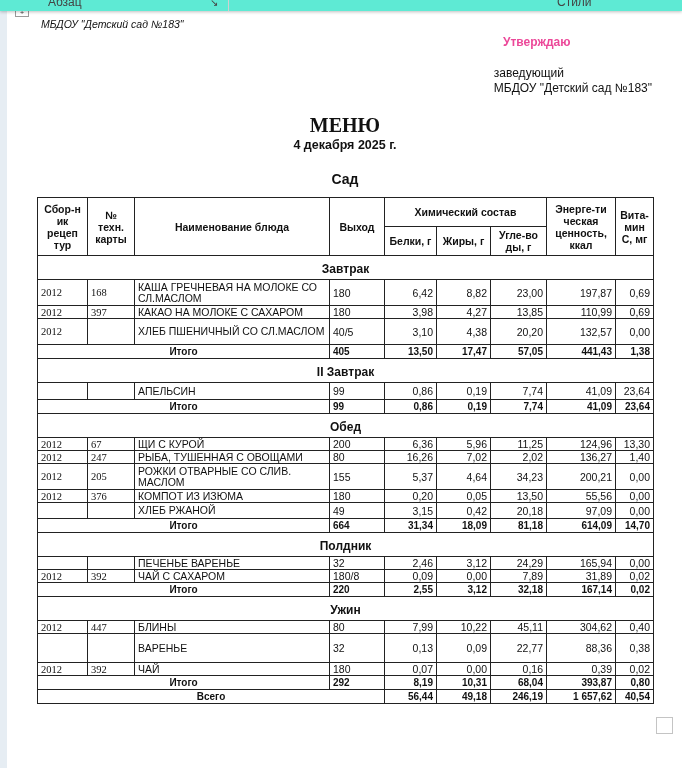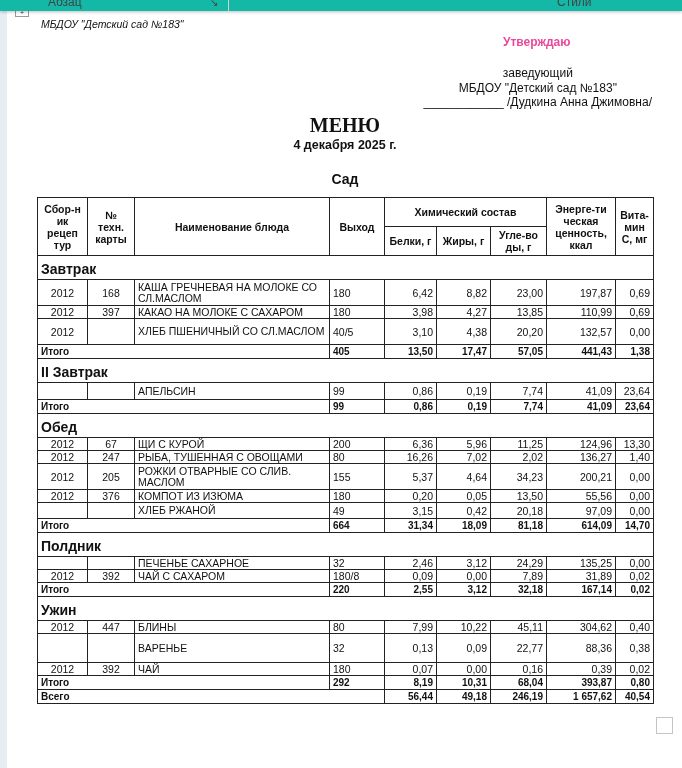--- a/index.html
+++ b/index.html
@@ -4,21 +4,21 @@
 <style>
   html, body { margin: 0; padding: 0; }
   body {
     width: 682px; height: 768px; overflow: hidden;
     background: #ffffff;
     font-family: "Liberation Sans", sans-serif;
     position: relative;
   }
   .ribbon {
     position: absolute; left: 0; top: 0; width: 682px; height: 11px;
-    background: #14b8a6;
+    background: #5eead4;
     box-shadow: 0 1px 3px rgba(0,0,0,0.25);
     z-index: 5; overflow: hidden;
   }
   .ribbon .grp { position: absolute; top: -5px; font-size: 12px; color: #444; }
   .ribbon .grp.paragraph { left: 48px; }
   .ribbon .grp.styles { left: 557px; }
   .ribbon .launcher { position: absolute; left: 210px; top: -3px; font-size: 10px; color: #444; }
   .ribbon .sep { position: absolute; left: 228px; top: 0; width: 1px; height: 11px; background: #d0d0d0; }
   .left-strip {
     position: absolute; left: 0; top: 11px; width: 7px; height: 757px;
@@ -27,44 +27,44 @@
   .anchor-box {
     position: absolute; left: 15px; top: 11px; width: 12px; height: 5px;
     border: 1px solid #9a9a9a; border-top: none; background: #fff;
     font-size: 7px; line-height: 4px; text-align: center; color: #333;
   }
   .org-italic {
     position: absolute; left: 41px; top: 18px;
     font-style: italic; font-size: 10.5px; color: #111;
   }
   .approve { position: absolute; left: 503px; top: 35px; font-weight: bold; font-size: 12px; color: #ec4899; }
-  .approve-lines { position: absolute; right: 30px; top: 66px; text-align: center; font-size: 12px; color: #111; line-height: 14.5px; }
+  .approve-lines { position: absolute; right: 30px; top: 66px; text-align: left; font-size: 12px; color: #111; line-height: 14.5px; }
   .title-menu {
     position: absolute; left: 0; width: 690px; top: 114px; text-align: center;
     font-family: "Liberation Serif", serif; font-weight: bold; font-size: 20px; color: #111;
   }
   .title-date { position: absolute; left: 0; width: 690px; top: 138px; text-align: center; font-weight: bold; font-size: 12.5px; color: #111; }
   .title-group { position: absolute; left: 0; width: 690px; top: 171px; text-align: center; font-weight: bold; font-size: 14px; color: #111; }
 
   table.menu {
     position: absolute; left: 37px; top: 197px; width: 616px;
     border-collapse: collapse; table-layout: fixed;
     font-size: 10.5px; color: #111;
   }
   table.menu td, table.menu th {
     border: 1px solid #222; padding: 0 3px; overflow: hidden;
   }
   table.menu th { font-weight: bold; text-align: center; line-height: 12px; }
-  .c-num { text-align: center; }
+  .c-num { text-align: left; font-family: Liberation Serif, serif; }
   .c-name { text-align: left; line-height: 11px; }
   .c-out { }
   .c-val { text-align: right; }
-  tr.section td { text-align: left; font-weight: bold; font-size: 14px; height: 20px; padding-top: 3px; }
+  tr.section td { text-align: center; font-weight: bold; font-size: 12px; height: 20px; padding-top: 3px; }
   tr.total td { font-weight: bold; font-size: 10px; height: 13px; }
-  tr.total td.lbl { text-align: left; }
+  tr.total td.lbl { text-align: center; }
   .corner-box {
     position: absolute; left: 656px; top: 717px; width: 15px; height: 15px;
     border: 1px solid #c4c4c4; background: #fff;
   }
 </style>
 </head>
 <body>
 
 <div class="ribbon">
   <span class="grp paragraph">Абзац</span>
@@ -73,21 +73,20 @@
   <span class="grp styles">Стили</span>
 </div>
 <div class="left-strip"></div>
 <div class="anchor-box">+</div>
 
 <div class="org-italic">МБДОУ "Детский сад №183"</div>
 <div class="approve">Утверждаю</div>
 <div class="approve-lines">
   <div>заведующий</div>
   <div>МБДОУ "Детский сад №183"</div>
-  <div>____________ /Дудкина Анна Джимовна/</div>
 </div>
 
 <div class="title-menu">МЕНЮ</div>
 <div class="title-date">4 декабря 2025 г.</div>
 <div class="title-group">Сад</div>
 
 <table class="menu">
   <colgroup>
     <col style="width:50px">
       <col style="width:47px">
@@ -250,26 +249,26 @@
         <td class="c-val">81,18</td>
         <td class="c-val">614,09</td>
         <td class="c-val">14,70</td>
       </tr>
       <tr class="section">
         <td colspan="9">Полдник</td>
       </tr>
       <tr style="height: 13px;">
         <td class="c-num"></td>
         <td class="c-num"></td>
-        <td class="c-name">ПЕЧЕНЬЕ САХАРНОЕ</td>
+        <td class="c-name">ПЕЧЕНЬЕ ВАРЕНЬЕ</td>
         <td class="c-out">32</td>
         <td class="c-val">2,46</td>
         <td class="c-val">3,12</td>
         <td class="c-val">24,29</td>
-        <td class="c-val">135,25</td>
+        <td class="c-val">165,94</td>
         <td class="c-val">0,00</td>
       </tr>
       <tr style="height: 13px;">
         <td class="c-num">2012</td>
         <td class="c-num">392</td>
         <td class="c-name">ЧАЙ С САХАРОМ</td>
         <td class="c-out">180/8</td>
         <td class="c-val">0,09</td>
         <td class="c-val">0,00</td>
         <td class="c-val">7,89</td>

